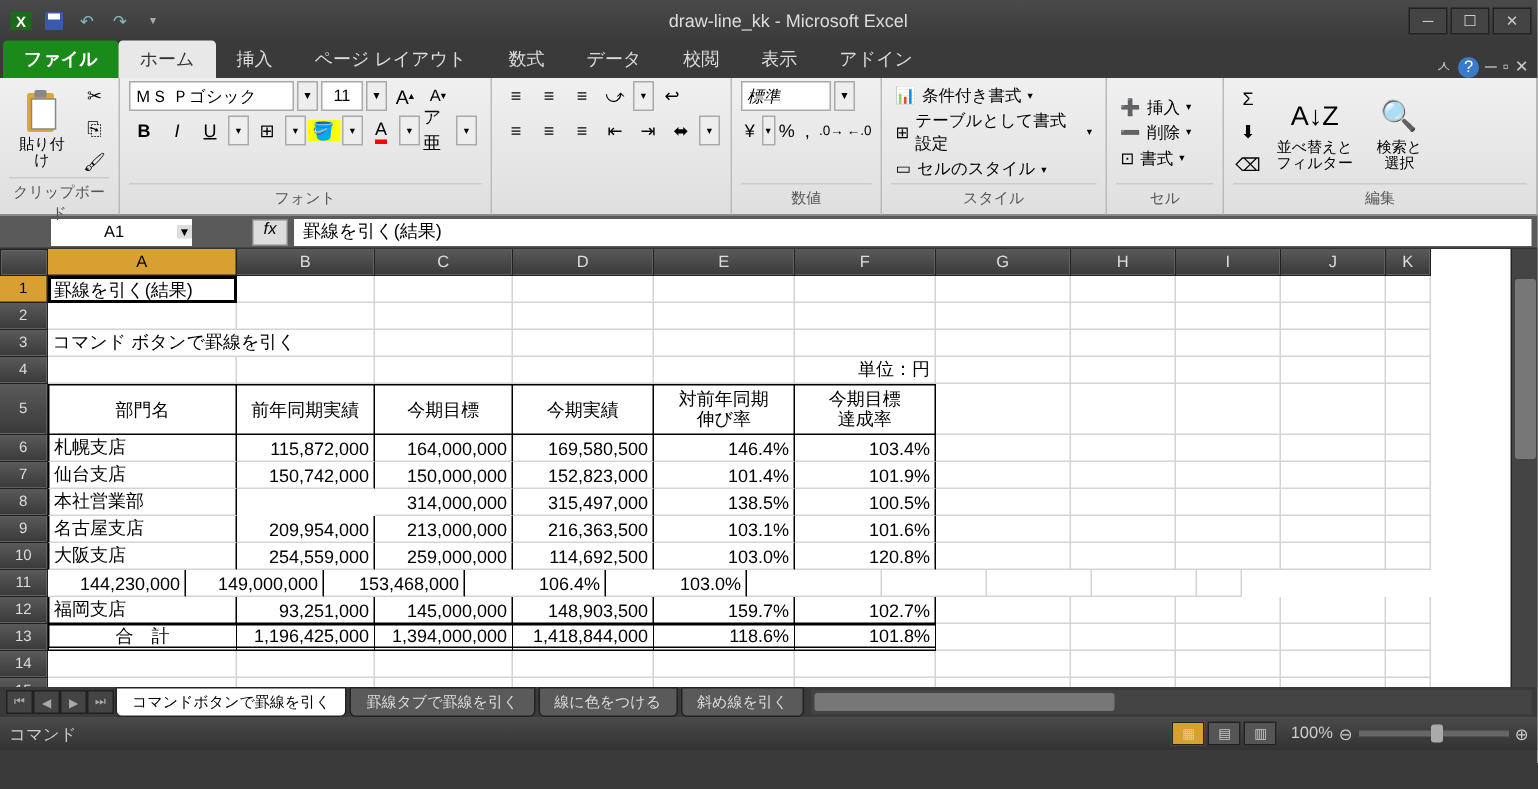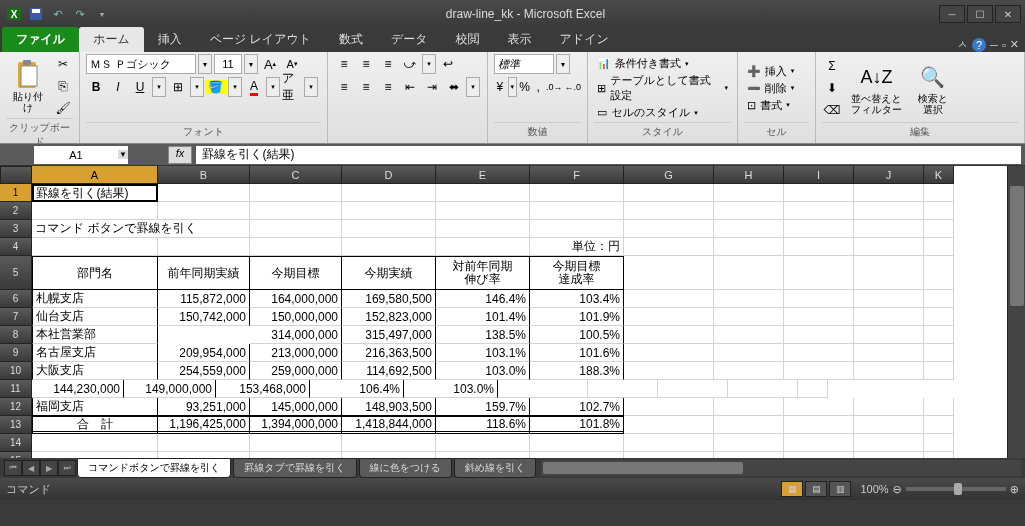--- a/index.html
+++ b/index.html
@@ -473,21 +473,21 @@
           <div class="cell " style="width: 70px;"></div>
           <div class="cell " style="width: 30px;"></div>
         </div>
         <div class="row">
           <div class="row-h">10</div>
           <div class="cell bl br" style="width: 126px;">大阪支店</div>
           <div class="cell r br" style="width: 92px;">254,559,000</div>
           <div class="cell r br" style="width: 92px;">259,000,000</div>
           <div class="cell r br" style="width: 94px;">114,692,500</div>
           <div class="cell r br" style="width: 94px;">103.0%</div>
-          <div class="cell r br" style="width: 94px;">188.3%</div>
+          <div class="cell r br" style="width: 94px;">120.8%</div>
           <div class="cell " style="width: 90px;"></div>
           <div class="cell " style="width: 70px;"></div>
           <div class="cell " style="width: 70px;"></div>
           <div class="cell " style="width: 70px;"></div>
           <div class="cell " style="width: 30px;"></div>
         </div>
         <div class="row">
           <div class="row-h">11</div>
           <div class="cell r br" style="width: 92px;">144,230,000</div>
           <div class="cell r br" style="width: 92px;">149,000,000</div>

